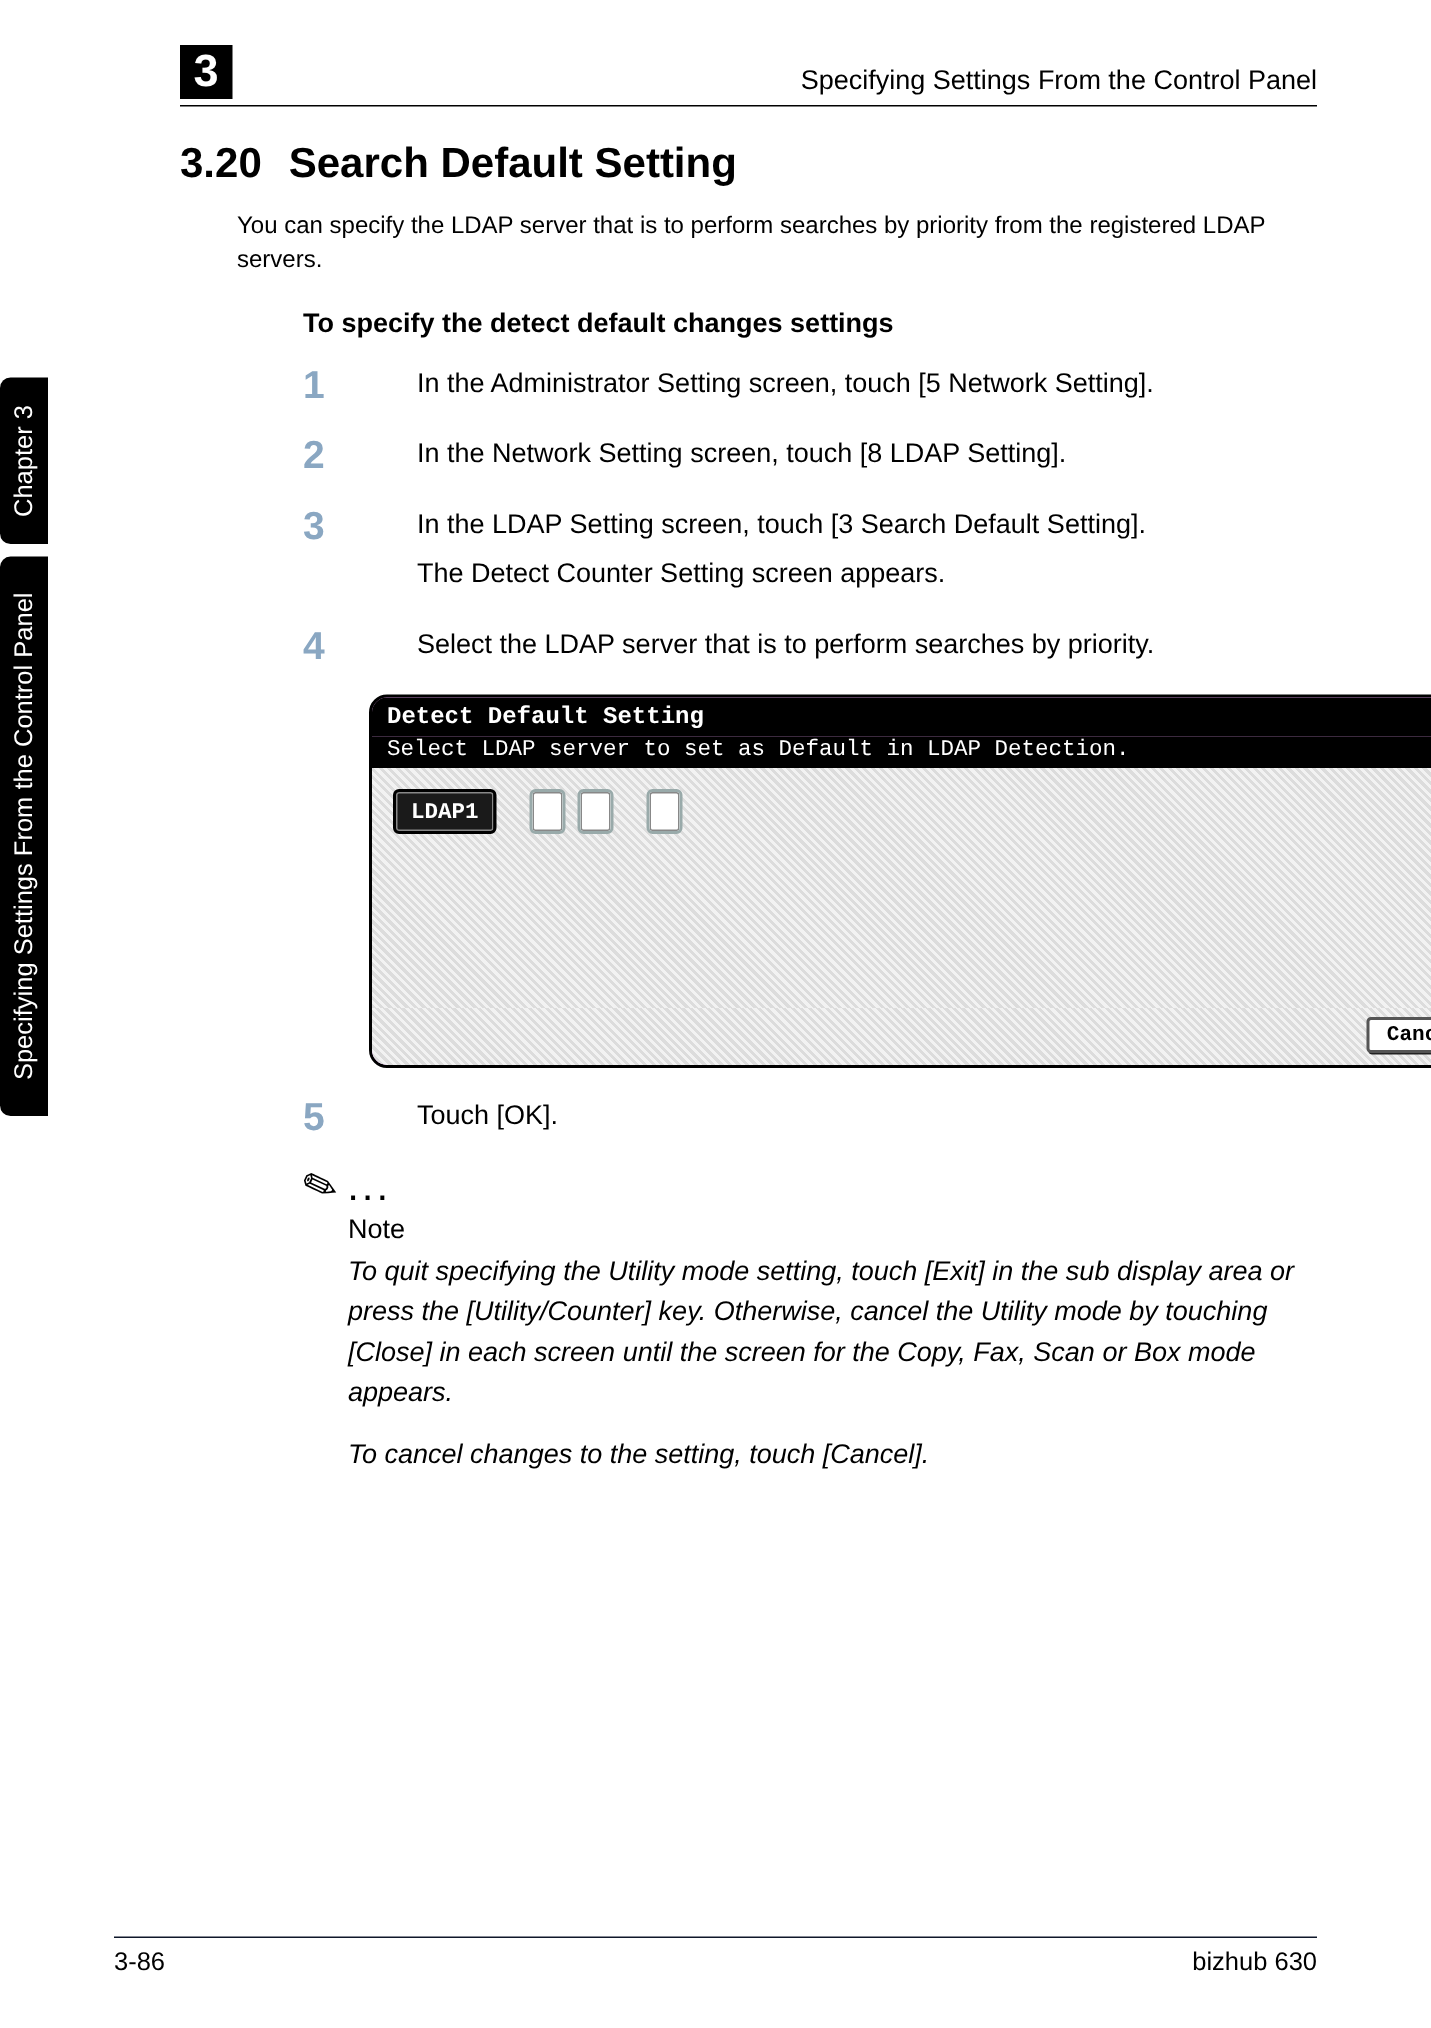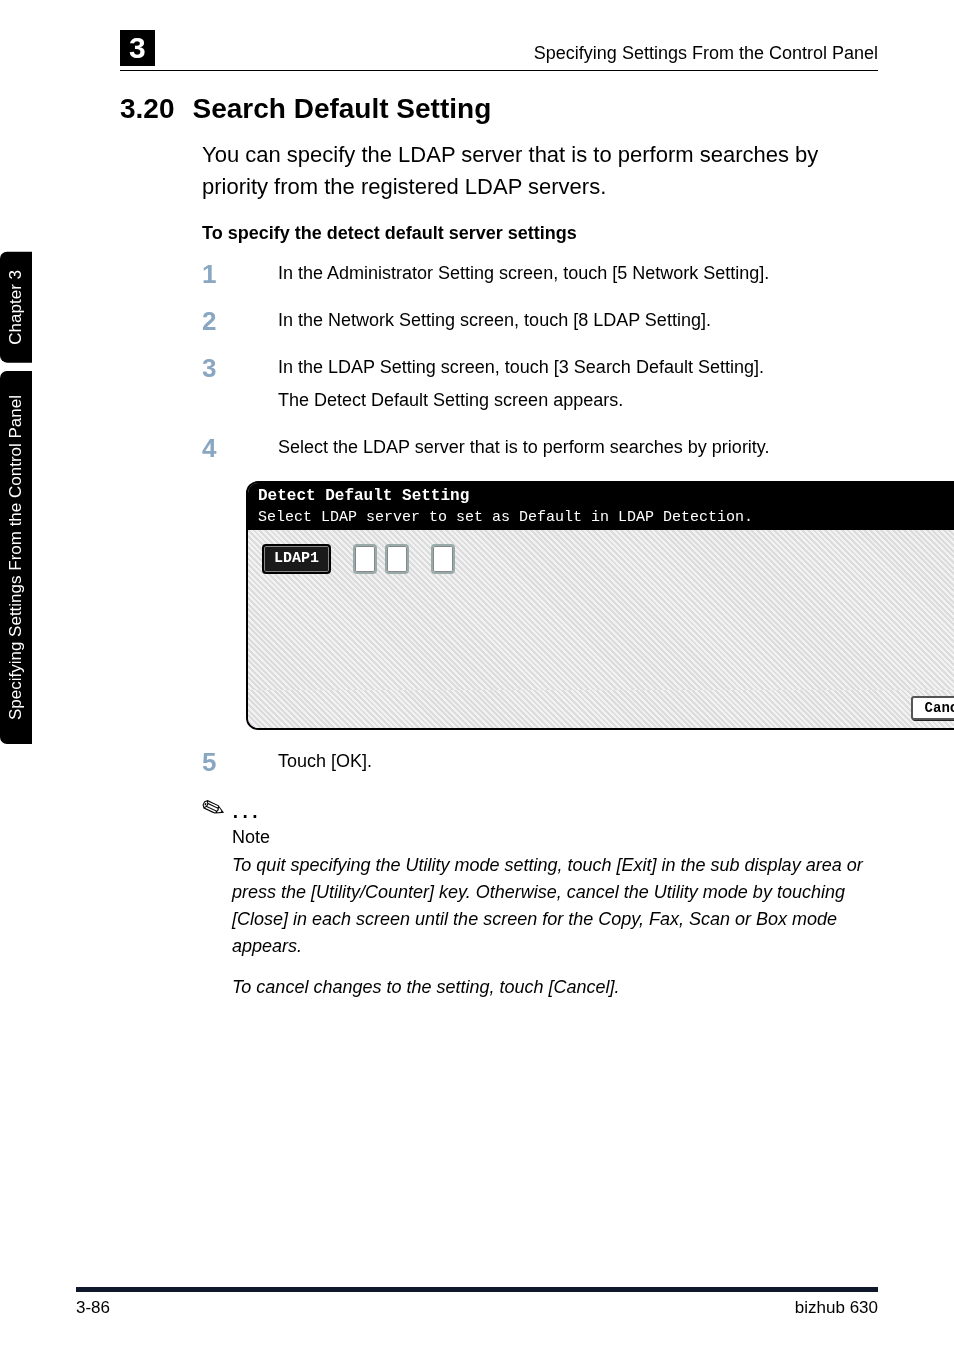--- a/index.html
+++ b/index.html
@@ -33,21 +33,21 @@
     padding-bottom: 2px;
   }
 
   h1.section-title {
     font-size: 28px;
     font-weight: bold;
     margin: 18px 0 14px 0;
   }
   h1.section-title .secnum { margin-right: 18px; }
 
-  .intro { font-size: 22px; line-height: 1.45; margin-left: 82px; margin-bottom: 20px; }
+  .intro { font-size: 16px; line-height: 1.45; margin-left: 38px; margin-bottom: 20px; }
 
   h2.subhead { font-size: 18px; font-weight: bold; margin-left: 82px; margin-bottom: 16px; }
 
   ol.steps { list-style: none; margin-left: 82px; }
   ol.steps > li { display: flex; align-items: flex-start; margin-bottom: 14px; font-size: 18px; line-height: 1.5; }
   ol.steps > li .stepnum { color: #8aa7c2; font-size: 26px; font-weight: bold; width: 44px; flex: 0 0 44px; line-height: 1.1; }
   ol.steps > li .stepbody p { margin-bottom: 6px; margin-left: 32px; }
 
   
   .side-tabs { position: absolute; left: 0; top: 252px; display: flex; flex-direction: column; gap: 8px; }
@@ -104,21 +104,21 @@
   
   .note-block { margin-left: 82px; margin-top: 8px; }
   .note-icon { font-size: 28px; line-height: 1; letter-spacing: 2px; }
   .note-icon .pen { display: inline-block; transform: rotate(-20deg); margin-right: 4px; }
   .note-label { font-weight: normal; font-size: 18px; margin: 4px 0 4px 30px; }
   .note-text { font-style: italic; font-size: 18px; line-height: 1.5; margin-left: 30px; margin-bottom: 14px; }
 
   
   .page-footer {
     position: absolute; bottom: 34px; left: 76px; right: 76px;
-    border-top: 5px solid #0f172a; padding-top: 6px;
+    border-top: 1px solid #0f172a; padding-top: 6px;
     display: flex; justify-content: space-between; font-size: 17px;
   }
 </style>
 </head>
 <body>
 
 <div class="page">
 
   <div class="side-tabs">
     <div class="tab small">Chapter 3</div>
@@ -129,40 +129,40 @@
     <div class="chapter-box">3</div>
     <div class="running-head">Specifying Settings From the Control Panel</div>
   </div>
 
   <h1 class="section-title">
     <span class="secnum">3.20</span><span>Search Default Setting</span>
   </h1>
 
   <p class="intro">You can specify the LDAP server that is to perform searches by priority from the registered LDAP servers.</p>
 
-  <h2 class="subhead">To specify the detect default server settings</h2>
+  <h2 class="subhead">To specify the detect default changes settings</h2>
 
   <ol class="steps">
     <li>
       <span class="stepnum">1</span>
       <div class="stepbody">
           <p>In the Administrator Setting screen, touch [5 Network Setting].</p>
         </div>
     </li>
     <li>
       <span class="stepnum">2</span>
       <div class="stepbody">
           <p>In the Network Setting screen, touch [8 LDAP Setting].</p>
         </div>
     </li>
     <li>
       <span class="stepnum">3</span>
       <div class="stepbody">
         <p>In the LDAP Setting screen, touch [3 Search Default Setting].</p>
-        <p>The Detect Default Setting screen appears.</p>
+        <p>The Detect Counter Setting screen appears.</p>
       </div>
     </li>
     <li>
       <span class="stepnum">4</span>
       <div class="stepbody">
           <p>Select the LDAP server that is to perform searches by priority.</p>
         </div>
     </li>
   </ol>
 

